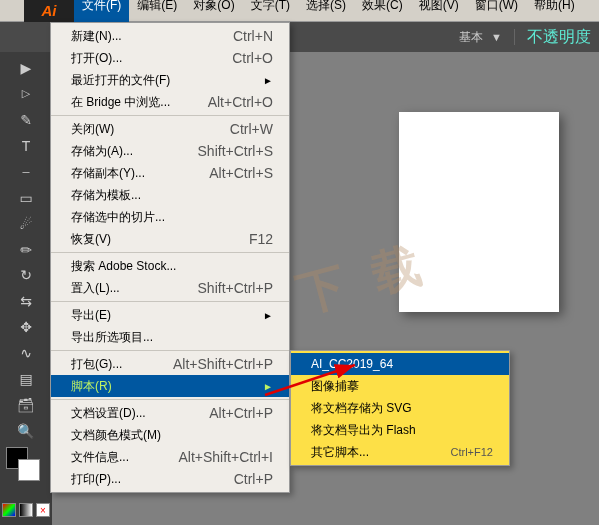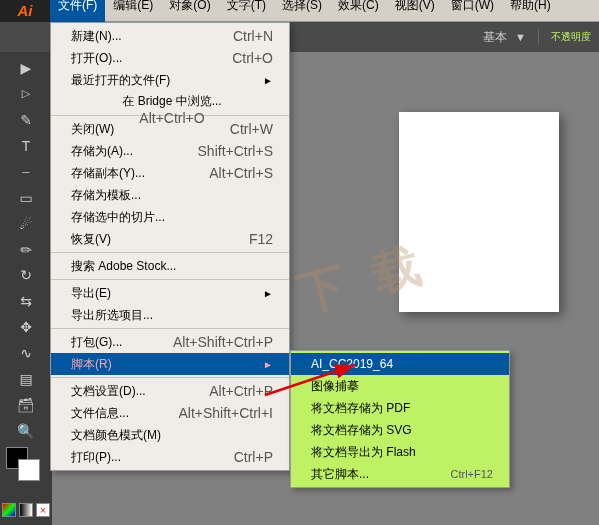--- a/index.html
+++ b/index.html
@@ -16,20 +16,21 @@
     
     .menubar {
       background: #d4d0c8;
       height: 22px;
       display: flex;
       align-items: center;
       border-bottom: 1px solid #999;
       position: absolute;
       top: 0; left: 0; right: 0;
       z-index: 200;
+      padding-left: 24px;
     }
     .menubar-brand {
       width: 50px;
       height: 22px;
       display: flex;
       align-items: center;
       justify-content: center;
       font-weight: bold;
       font-size: 15px;
       color: #ff6600;
@@ -143,40 +144,39 @@
       display: flex;
       align-items: center;
       justify-content: space-between;
       padding: 2px 16px 2px 20px;
       cursor: pointer;
       color: #000;
       font-size: 12px;
       height: 22px;
       white-space: nowrap;
     }
-    .menu-item.active { background: #0057a0; color: #fca5a5; }
+    .menu-item.active { background: #0057a0; color: #bef264; }
     .menu-item .shortcut { color: #555; font-size: 14px; }
     .menu-item .arrow { font-size: 10px; }
     .menu-divider {
       height: 1px;
       background: #c8c5be;
       margin: 2px 0;
     }
     .menu-item-bridge {
       font-size: 12px;
-      flex-direction: column;
     }
 
     
     .submenu {
       position: absolute;
       top: 350px; 
       left: 290px;
       width: 220px;
-      background: #bef264;
+      background: #fde047;
       border: 1px solid #999;
       box-shadow: 3px 3px 6px rgba(0,0,0,0.3);
       z-index: 1001;
       padding: 2px 0;
     }
     .submenu-item {
       display: flex;
       align-items: center;
       justify-content: space-between;
       padding: 2px 16px 2px 20px;
@@ -224,21 +224,21 @@
   <div class="menubar-item">视图(V)</div>
   <div class="menubar-item">窗口(W)</div>
   <div class="menubar-item">帮助(H)</div>
 </div>
 
 <div class="toolbar">
   <div style="flex:1"></div>
   <div style="color:#ccc;font-size:12px;">基本</div>
   <div style="color:#ccc;font-size:11px;">▼</div>
   <div style="width:1px;height:16px;background:#666;margin:0 4px;"></div>
-  <div style="color:#bef264;font-size:10px;">不透明度</div>
+  <div style="color:#5eead4;font-size:16px;">不透明度</div>
 </div>
 
 <div class="toolbox">
   <div class="tool-btn">▶</div>
   <div class="tool-btn" style="font-size:11px;">▷</div>
   <div class="tool-btn">✎</div>
   <div class="tool-btn">T</div>
   <div class="tool-btn">⎯</div>
   <div class="tool-btn">▭</div>
   <div class="tool-btn">☄</div>
@@ -308,20 +308,24 @@
     <span>存储选中的切片...</span>
   </div>
   <div class="menu-item">
     <span>恢复(V)</span>
     <span class="shortcut">F12</span>
   </div>
   <div class="menu-divider"></div>
   <div class="menu-item">
     <span>搜索 Adobe Stock...</span>
   </div>
+  <div class="menu-item">
+    <span>置入(L)...</span>
+    <span class="shortcut">Shift+Ctrl+P</span>
+  </div>
   <div class="menu-divider"></div>
   <div class="menu-item">
     <span>导出(E)</span>
     <span class="arrow">►</span>
   </div>
   <div class="menu-item">
     <span>导出所选项目...</span>
   </div>
   <div class="menu-divider"></div>
   <div class="menu-item">
@@ -331,42 +335,39 @@
   <div class="menu-item active">
     <span>脚本(R)</span>
     <span class="arrow">►</span>
   </div>
   <div class="menu-divider"></div>
   <div class="menu-item">
     <span>文档设置(D)...</span>
     <span class="shortcut">Alt+Ctrl+P</span>
   </div>
   <div class="menu-item">
+    <span>文档颜色模式(M)</span>
+  </div>
+  <div class="menu-item">
     <span>文件信息...</span>
     <span class="shortcut">Alt+Shift+Ctrl+I</span>
-  </div>
-  <div class="menu-item">
-    <span>文档颜色模式(M)</span>
   </div>
   <div class="menu-item">
     <span>打印(P)...</span>
     <span class="shortcut">Ctrl+P</span>
   </div>
 
 </div>
 
 <div class="submenu">
   <div class="submenu-item highlighted">
     <span>AI_CC2019_64</span>
   </div>
   <div class="submenu-item">
     <span>图像捕摹</span>
-  </div>
-  <div class="submenu-item">
-    <span>将文档存储为 PDF</span>
   </div>
   <div class="submenu-item">
     <span>将文档存储为 SVG</span>
   </div>
   <div class="submenu-item">
     <span>将文档导出为 Flash</span>
   </div>
   <div class="submenu-item">
     <span>其它脚本...</span>
     <span class="shortcut">Ctrl+F12</span>

